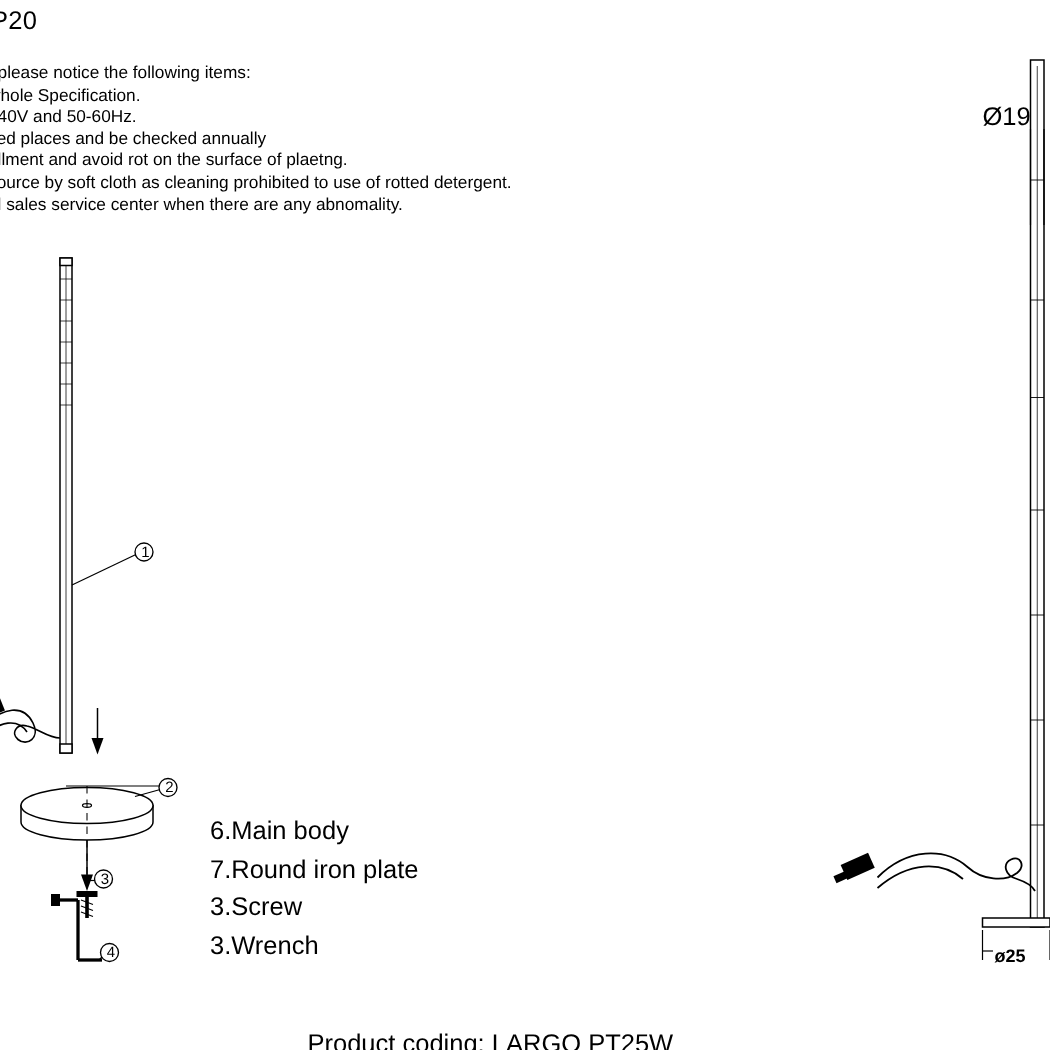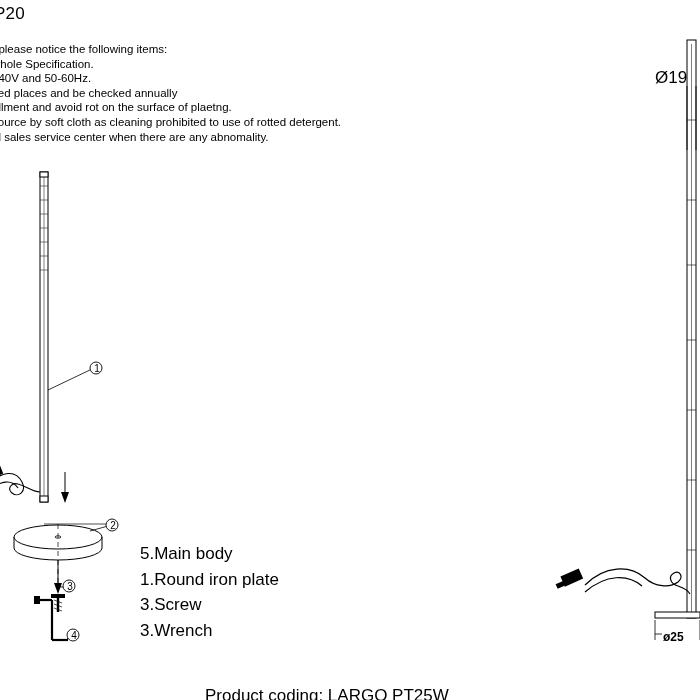--- a/index.html
+++ b/index.html
@@ -90,22 +90,22 @@
     <div>, please notice the following items:</div>
     <div>whole Specification.</div>
     <div>240V and 50-60Hz.</div>
     <div>xed places and be checked annually</div>
     <div>allment and avoid rot on the surface of plaetng.</div>
     <div>source by soft cloth as cleaning prohibited to use of rotted detergent.</div>
     <div>al sales service center when there are any abnomality.</div>
   </div>
 
   <div class="abs" id="parts-list">
-    <div>5.Main body</div>
-    <div>1.Round iron plate</div>
+    <div>6.Main body</div>
+    <div>7.Round iron plate</div>
     <div>3.Screw</div>
     <div>3.Wrench</div>
   </div>
 
   <div class="abs" id="product-coding">Product coding: LARGO PT25W</div>
 
   <div class="abs" id="dim-top">Ø19</div>
   <div class="abs" id="dim-bottom">ø25</div>
 
   <svg class="abs" style="left:0; top:0;" width="700" height="700" viewBox="0 0 700 700">

